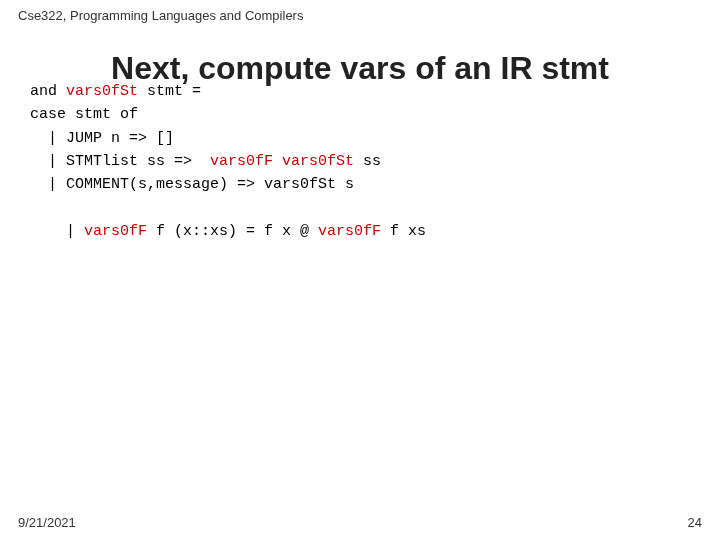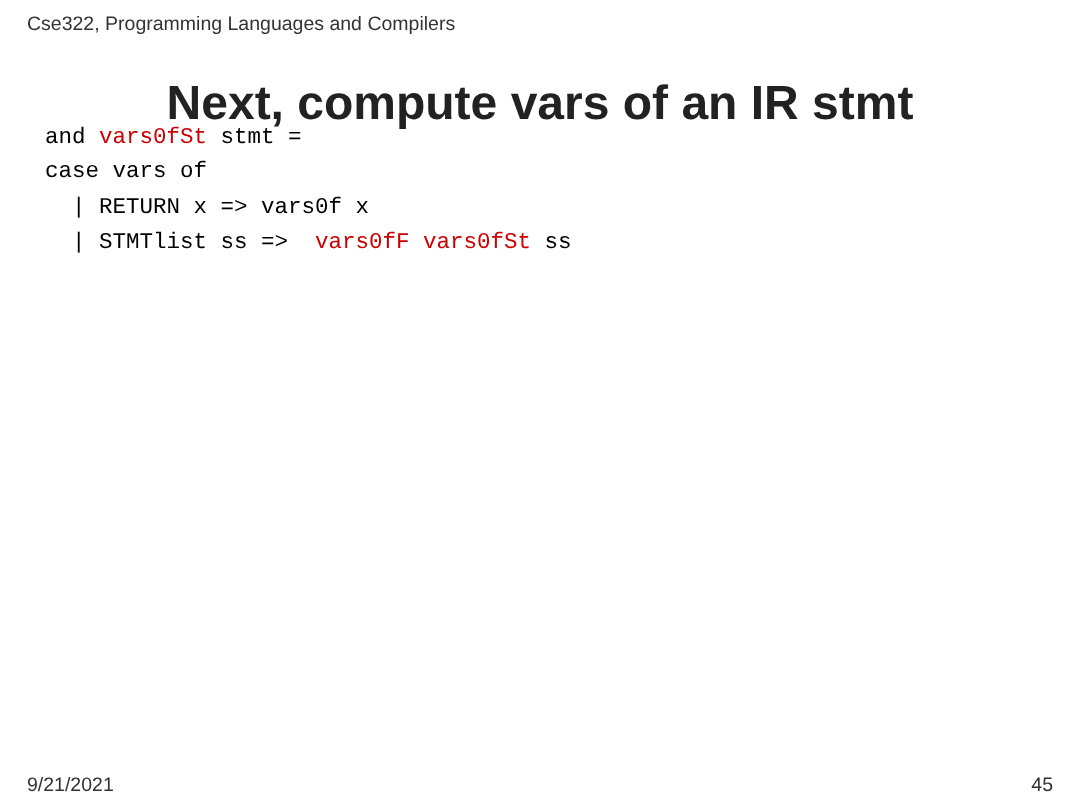--- a/index.html
+++ b/index.html
@@ -63,31 +63,33 @@
 </head>
 <body>
 
 <div id="course-label">Cse322, Programming Languages and Compilers</div>
 <div id="title">Next, compute vars of an IR stmt</div>
 
 <div id="content">
 
   <div class="code-line"><span>and </span><span class="red">vars0fSt</span><span> stmt =</span></div>
 
-  <div class="code-line"><span>case vars of</span></div>
+  <div class="code-line"><span>case stmt of</span></div>
+
+
+  <div class="code-line"><span>  | JUMP n =&gt; []</span></div>
 
 
 
 
 
-
-  <div class="code-line"><span>  | RETURN x =&gt; vars0f x</span></div>
-
   <div class="code-line"><span>  | STMTlist ss =&gt;  </span><span class="red">vars0fF</span><span> </span><span class="red">vars0fSt</span><span> ss</span></div>
 
+  <div class="code-line"><span>  | COMMENT(s,message) =&gt; vars0fSt s</span></div>
 
   <div class="code-line">&nbsp;</div>
 
 
+  <div class="code-line"><span>    | </span><span class="red">vars0fF</span><span> f (x::xs) = f x @ </span><span class="red">vars0fF</span><span> f xs</span></div>
 </div>
 
 <div id="footer-date">9/21/2021</div>
-<div id="footer-page">45</div>
+<div id="footer-page">24</div>
 
 </body></html>

